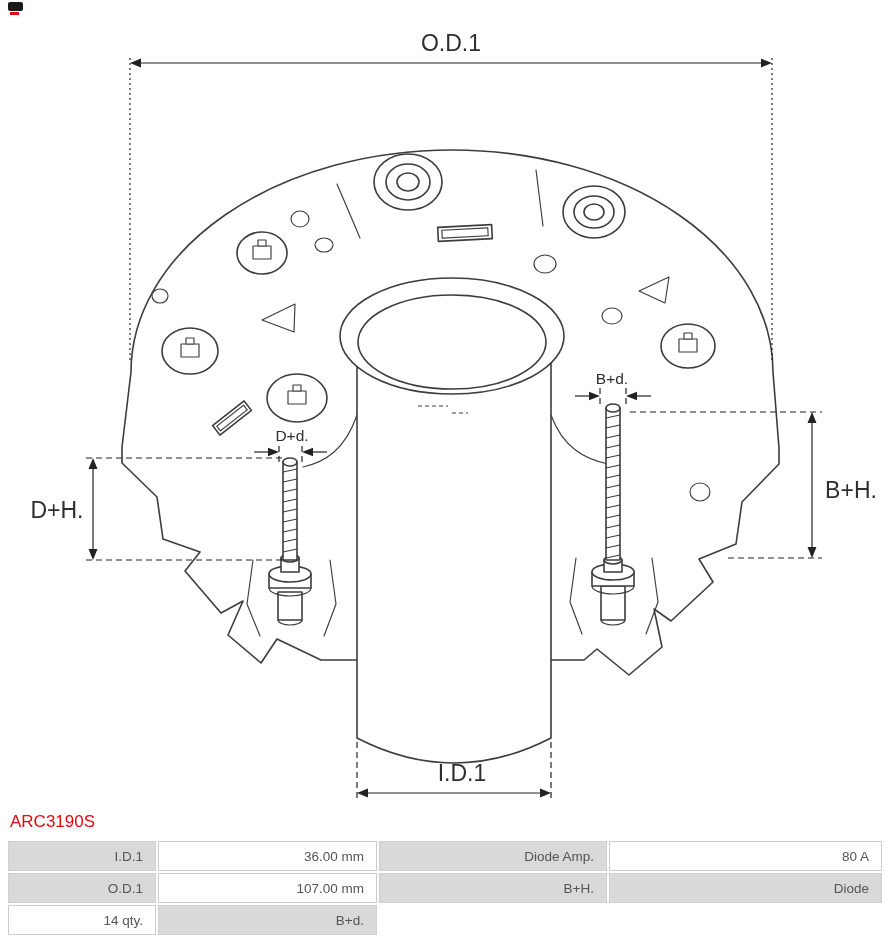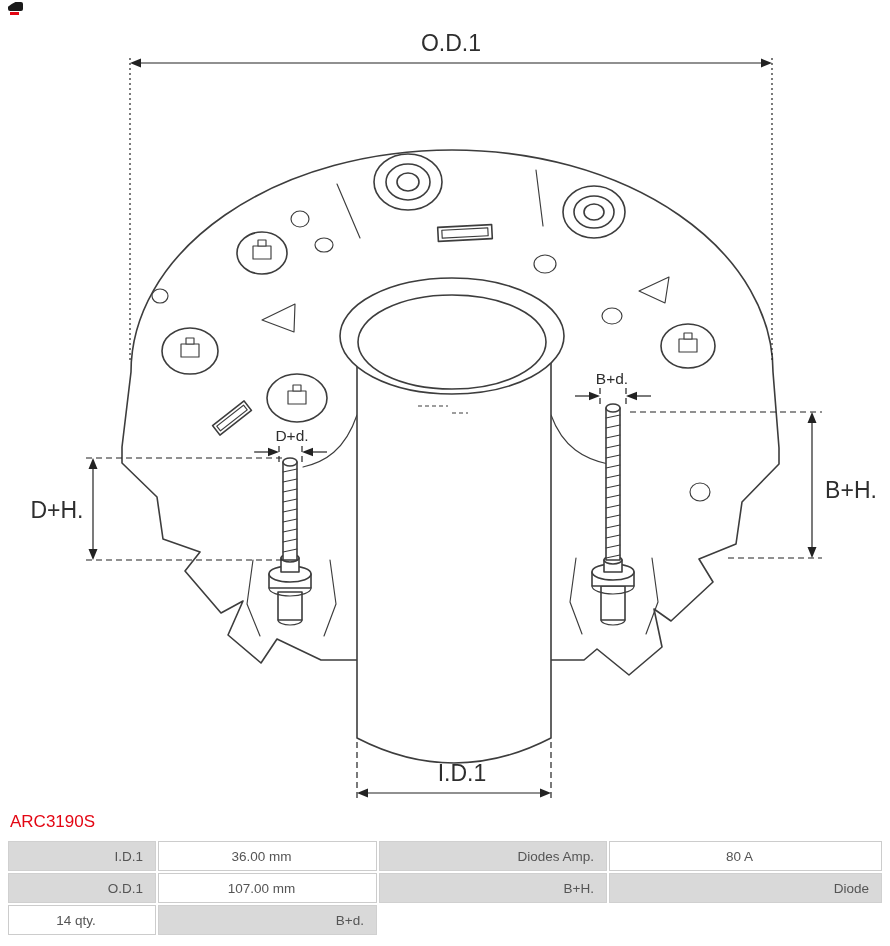--- a/index.html
+++ b/index.html
@@ -1,17 +1,17 @@
 <!DOCTYPE html>
 <html><head>
 <meta charset="utf-8">
 <style>
   html,body{margin:0;padding:0;background:#ffffff;}
   .page{position:relative;width:890px;height:946px;background:#ffffff;
-        font-family:"Liberation Sans",sans-serif;overflow:hidden;border-radius:25px;}
+        font-family:"Liberation Sans",sans-serif;overflow:hidden;}
   .logo-frag{position:absolute;left:8px;top:2px;}
   .drawing{position:absolute;left:0;top:0;}
   
   .ln{stroke:#3d3d3d;stroke-width:1.6;fill:none;stroke-linejoin:round;stroke-linecap:round;}
   .fw{fill:#ffffff;}
   .thin{stroke-width:1.15;}
   .hid{stroke:#3d3d3d;stroke-width:1.1;stroke-dasharray:4 3;fill:none;}
   
   .dim{stroke:#222222;stroke-width:1.2;fill:none;}
   .dot{stroke-dasharray:2 3;}
@@ -21,21 +21,21 @@
   .big{font-size:23px;}
   .small{font-size:15.5px;}
   
   .part-number{position:absolute;left:10px;top:812px;font-size:17px;color:#e30613;}
   
   .spec-table{position:absolute;left:8px;top:841px;width:874px;
       display:grid;grid-template-columns:148px 219px 228px 273px;
       column-gap:2px;row-gap:2px;font-size:13.5px;color:#555555;}
   .cell{height:30px;line-height:30px;text-align:right;padding-right:12px;box-sizing:border-box;}
   .cell.label{background:#d9d9d9;border:1px solid #d0d0d0;}
-  .cell.value{background:#ffffff;border:1px solid #cccccc;text-align:center;}
+  .cell.value{background:#ffffff;border:1px solid #cccccc;}
 </style>
 </head>
 <body>
 
 <div class="page">
 
   <svg class="logo-frag" width="16" height="13">
     <rect x="0" y="0" width="15" height="9" rx="2" fill="#1a1a1a"></rect>
     <rect x="2" y="10" width="9" height="3" fill="#e30613"></rect>
   </svg>
@@ -200,21 +200,21 @@
       <polygon class="head" points="626,396 637,391.8 637,400.2"></polygon>
       <text class="dim-label small" x="612" y="384" text-anchor="middle">B+d.</text>
     </g>
   </svg>
 
   <div class="part-number">ARC3190S</div>
 
   <div class="spec-table">
     <div class="cell label">I.D.1</div>
     <div class="cell value">36.00 mm</div>
-    <div class="cell label">Diodes Amp.</div>
+    <div class="cell label">Diode Amp.</div>
     <div class="cell value">80 A</div>
 
     <div class="cell label">O.D.1</div>
     <div class="cell value">107.00 mm</div>
     <div class="cell label">B+H.</div>
 
     <div class="cell label">Diode</div>
     <div class="cell value">14 qty.</div>
     <div class="cell label">B+d.</div>
   </div>

